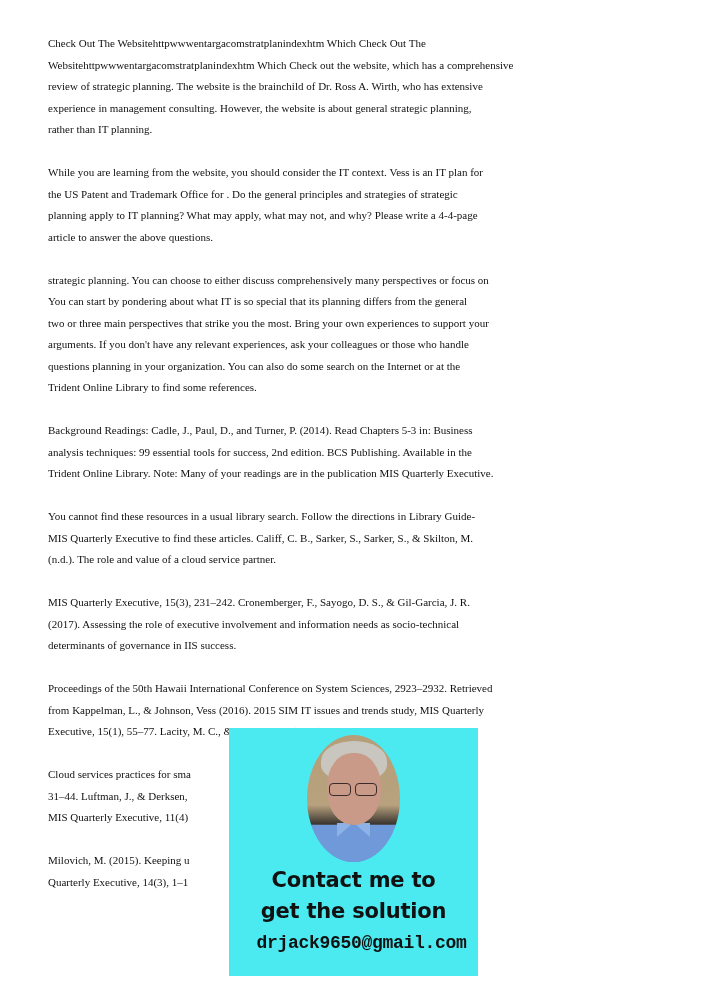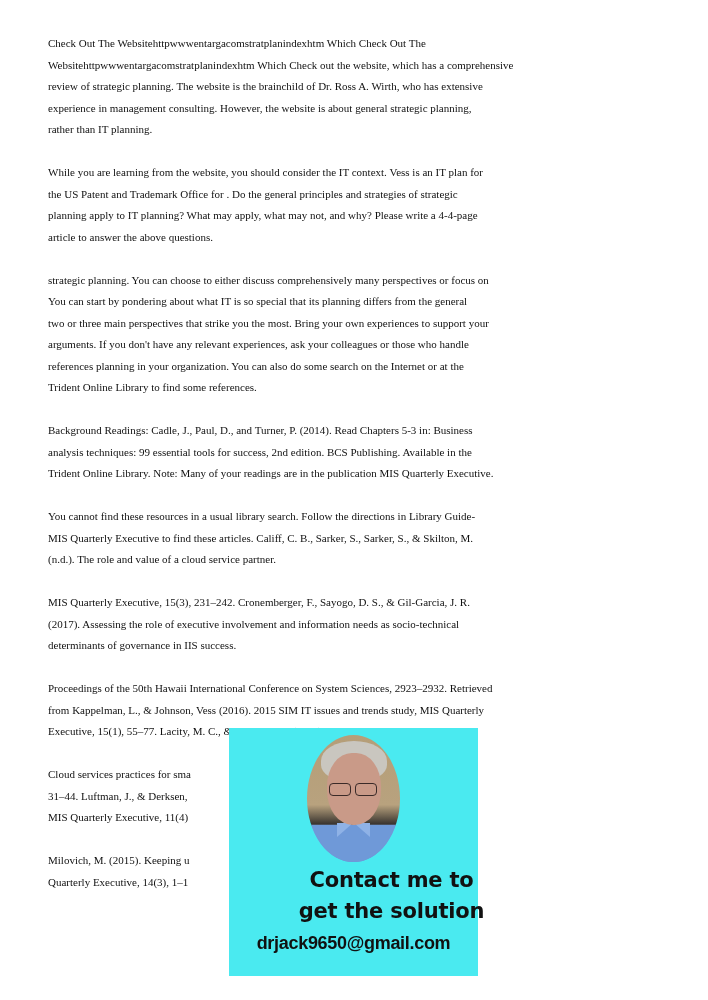--- a/index.html
+++ b/index.html
@@ -104,30 +104,29 @@
     .portrait .collar-r { left: 47px; border-left: 16px solid transparent; }
     .promo .cta {
       position: absolute;
       left: 0;
       width: 249px;
       font-family: "DejaVu Sans", sans-serif;
       font-weight: bold;
       font-size: 21px;
       color: #111111;
       letter-spacing: -0.2px;
-      margin-left: 38px;
     }
     .promo .cta1 { top: 140px; }
     .promo .cta2 { top: 171px; }
     .promo .email {
       position: absolute;
-      left: 0;
+      left: 8px;
       top: 205px;
       width: 249px;
-      font-family: Liberation Sans, sans-serif;
+      font-family: Liberation Mono, monospace;
       font-weight: bold;
       font-size: 18px;
       color: #111111;
       letter-spacing: -0.3px;
     }
   </style>
 </head>
 <body>
 
 <div class="doc">
@@ -142,21 +141,21 @@
     <span class="line">While you are learning from the website, you should consider the IT context. Vess is an IT plan for</span>
     <span class="line">the US Patent and Trademark Office for . Do the general principles and strategies of strategic</span>
     <span class="line">planning apply to IT planning? What may apply, what may not, and why? Please write a 4-4-page</span>
     <span class="line">article to answer the above questions.</span>
   </p>
   <p class="para">
     <span class="line">strategic planning. You can choose to either discuss comprehensively many perspectives or focus on</span>
     <span class="line">You can start by pondering about what IT is so special that its planning differs from the general</span>
     <span class="line">two or three main perspectives that strike you the most. Bring your own experiences to support your</span>
     <span class="line">arguments. If you don't have any relevant experiences, ask your colleagues or those who handle</span>
-    <span class="line">references planning in your organization. You can also do some search on the Internet or at the</span>
+    <span class="line">questions planning in your organization. You can also do some search on the Internet or at the</span>
     <span class="line">Trident Online Library to find some references.</span>
   </p>
   <p class="para">
     <span class="line">Background Readings: Cadle, J., Paul, D., and Turner, P. (2014). Read Chapters 5-3 in: Business</span>
     <span class="line">analysis techniques: 99 essential tools for success, 2nd edition. BCS Publishing. Available in the</span>
     <span class="line">Trident Online Library. Note: Many of your readings are in the publication MIS Quarterly Executive.</span>
   </p>
   <p class="para">
     <span class="line">You cannot find these resources in a usual library search. Follow the directions in Library Guide-</span>
     <span class="line">MIS Quarterly Executive to find these articles. Califf, C. B., Sarker, S., Sarker, S., &amp; Skilton, M.</span>

